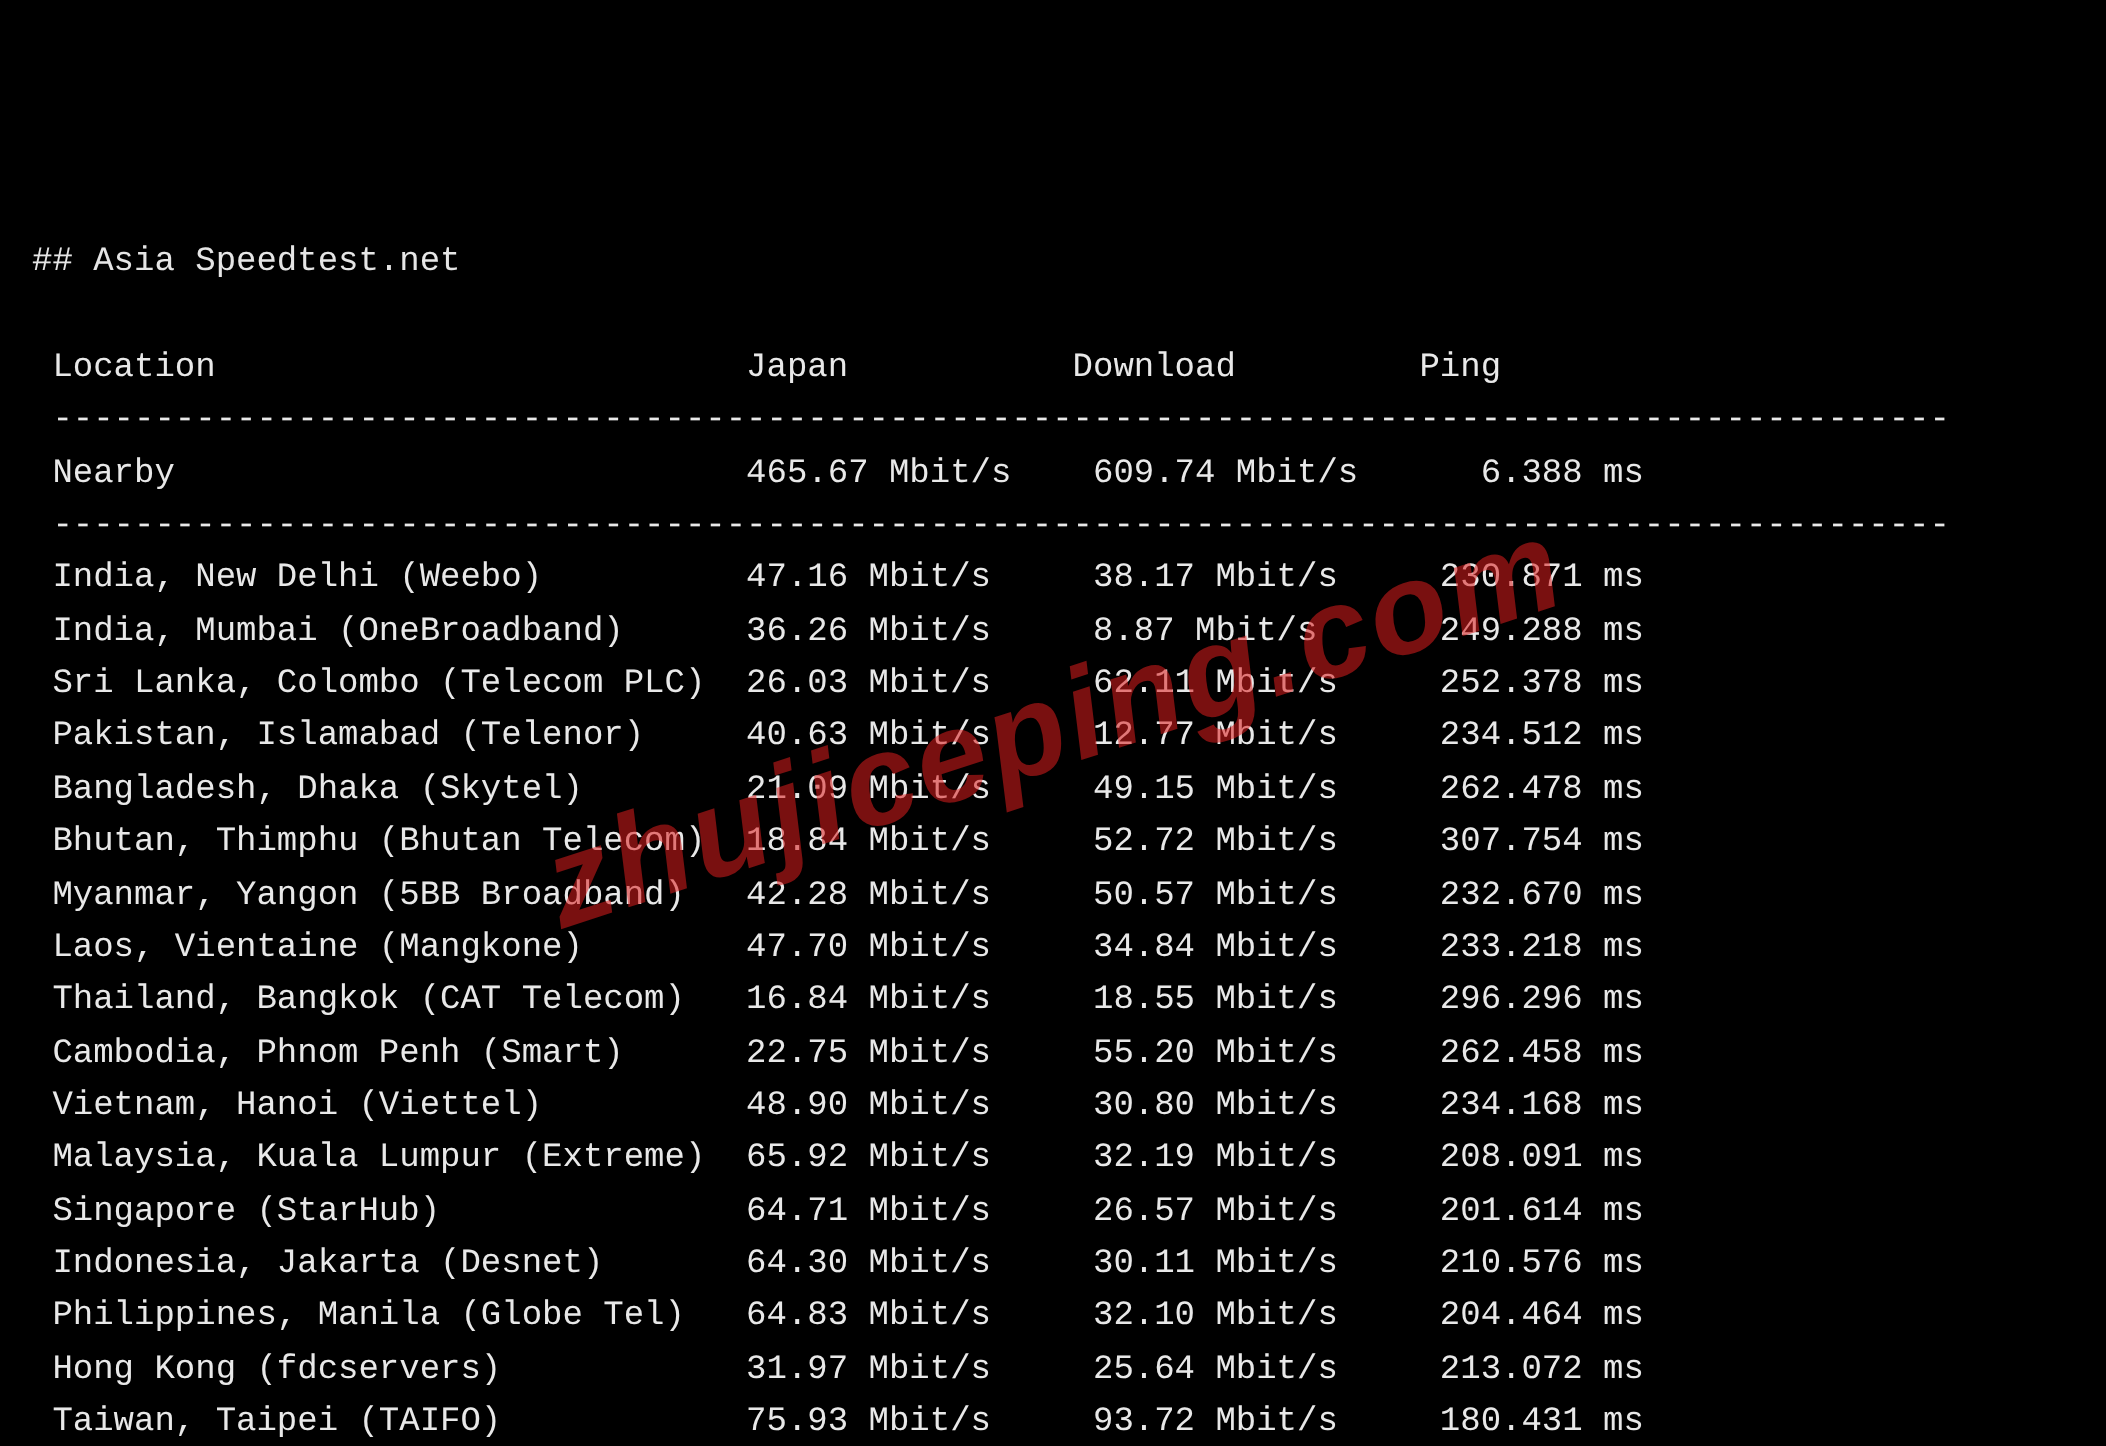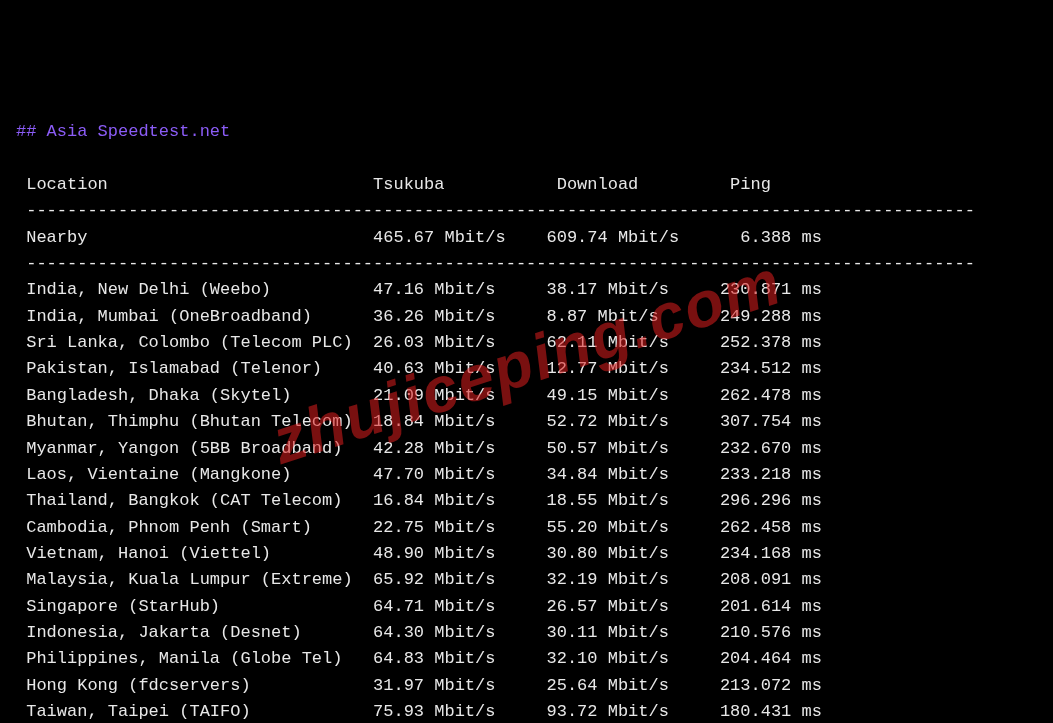--- a/index.html
+++ b/index.html
@@ -14,21 +14,21 @@
       color: #e8e8e8;
       padding: 14px 16px;
       white-space: pre;
       line-height: 1.55;
       position: relative;
       width: 1053px;
       height: 723px;
       overflow: hidden;
     }
     .title {
-      color: #8b5cf6;
+      color: #e5e5e5;
     }
     .watermark {
       position: absolute;
       top: 50%;
       left: 50%;
       transform: translate(-50%, -50%) rotate(-18deg);
       font-family: Arial, sans-serif;
       font-size: 64px;
       font-style: italic;
       font-weight: bold;
@@ -42,21 +42,21 @@
       z-index: 1;
     }
   </style>
 </head>
 <body>
 
 
 
 <div class="term"><span class="title">## Asia Speedtest.net</span>
 
-<span id="header-row"> Location                          Tsukuba           Download         Ping</span>
+<span id="header-row"> Location                          Japan           Download         Ping</span>
 <span id="div1"> ---------------------------------------------------------------------------------------------</span>
 <span id="nearby-row"> Nearby                            465.67 Mbit/s    609.74 Mbit/s      6.388 ms</span>
 <span id="div2"> ---------------------------------------------------------------------------------------------</span>
 <span id="data-rows"> India, New Delhi (Weebo)          47.16 Mbit/s     38.17 Mbit/s     230.871 ms
  India, Mumbai (OneBroadband)      36.26 Mbit/s     8.87 Mbit/s      249.288 ms
  Sri Lanka, Colombo (Telecom PLC)  26.03 Mbit/s     62.11 Mbit/s     252.378 ms
  Pakistan, Islamabad (Telenor)     40.63 Mbit/s     12.77 Mbit/s     234.512 ms
  Bangladesh, Dhaka (Skytel)        21.09 Mbit/s     49.15 Mbit/s     262.478 ms
  Bhutan, Thimphu (Bhutan Telecom)  18.84 Mbit/s     52.72 Mbit/s     307.754 ms
  Myanmar, Yangon (5BB Broadband)   42.28 Mbit/s     50.57 Mbit/s     232.670 ms

